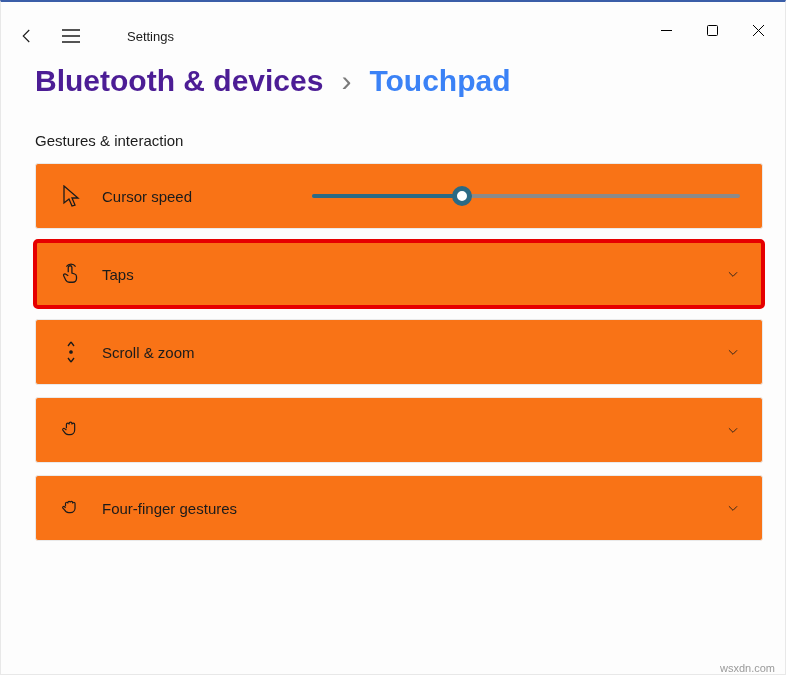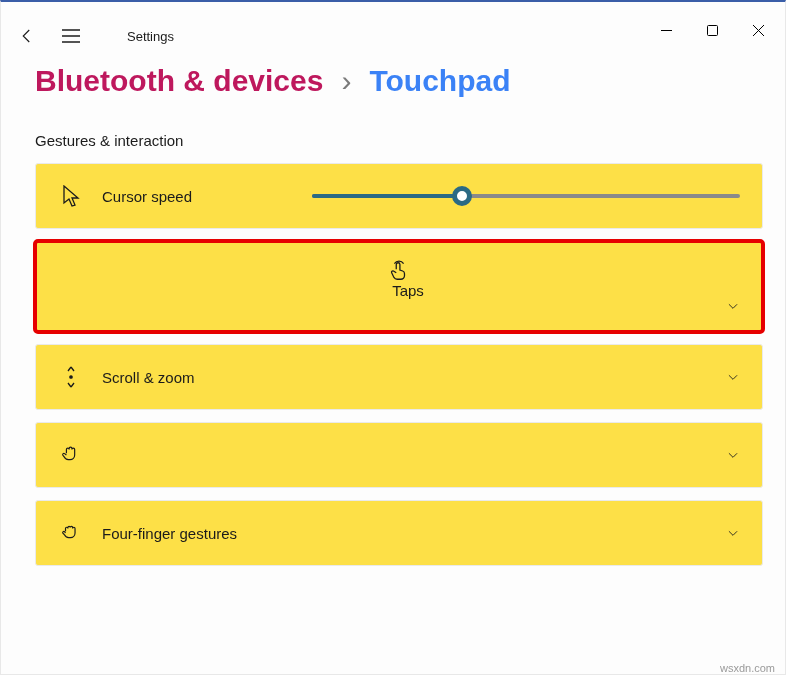--- a/index.html
+++ b/index.html
@@ -28,42 +28,42 @@
   .win-btn svg { stroke: #000; }
   
   .breadcrumb {
     padding: 18px 20px 10px 34px;
     font-size: 30px;
     font-weight: 600;
     display: flex;
     align-items: center;
     gap: 18px;
   }
-  .breadcrumb .parent { color: #be185d; font-weight: 600; cursor: pointer; }
+  .breadcrumb .parent { color: #4c1d95; font-weight: 600; cursor: pointer; }
   .breadcrumb .sep { color: #7b7b7b; font-weight: 400; }
   .breadcrumb .current { color: #3b82f6; }
   
   .content { padding: 24px 22px 0 34px; }
   .section-title { font-size: 15px; font-weight: 400; margin-bottom: 14px; }
   
   .card {
-    background: #fde047;
+    background: #f97316;
     border: 1px solid #eaeaea;
     border-radius: 3px;
     padding: 18px 22px;
     margin-bottom: 12px;
     display: flex;
     align-items: center;
     min-height: 66px;
   }
   .card .icon-slot { width: 26px; display: flex; justify-content: center; }
   .card .label { font-size: 15px; margin-left: 18px; }
   .card .right { margin-left: auto; display: flex; align-items: center; }
   
-  .highlight { outline: 4px solid #e60000; outline-offset: -2px; flex-direction: column; }
+  .highlight { outline: 4px solid #e60000; outline-offset: -2px; }
   
   .slider {
     flex: 1;
     margin-left: 120px;
     position: relative;
     height: 20px;
   }
   .slider .track-bg {
     position: absolute; top: 8px; left: 0; right: 0; height: 4px;
     background: #8a8a8a; border-radius: 2px;

